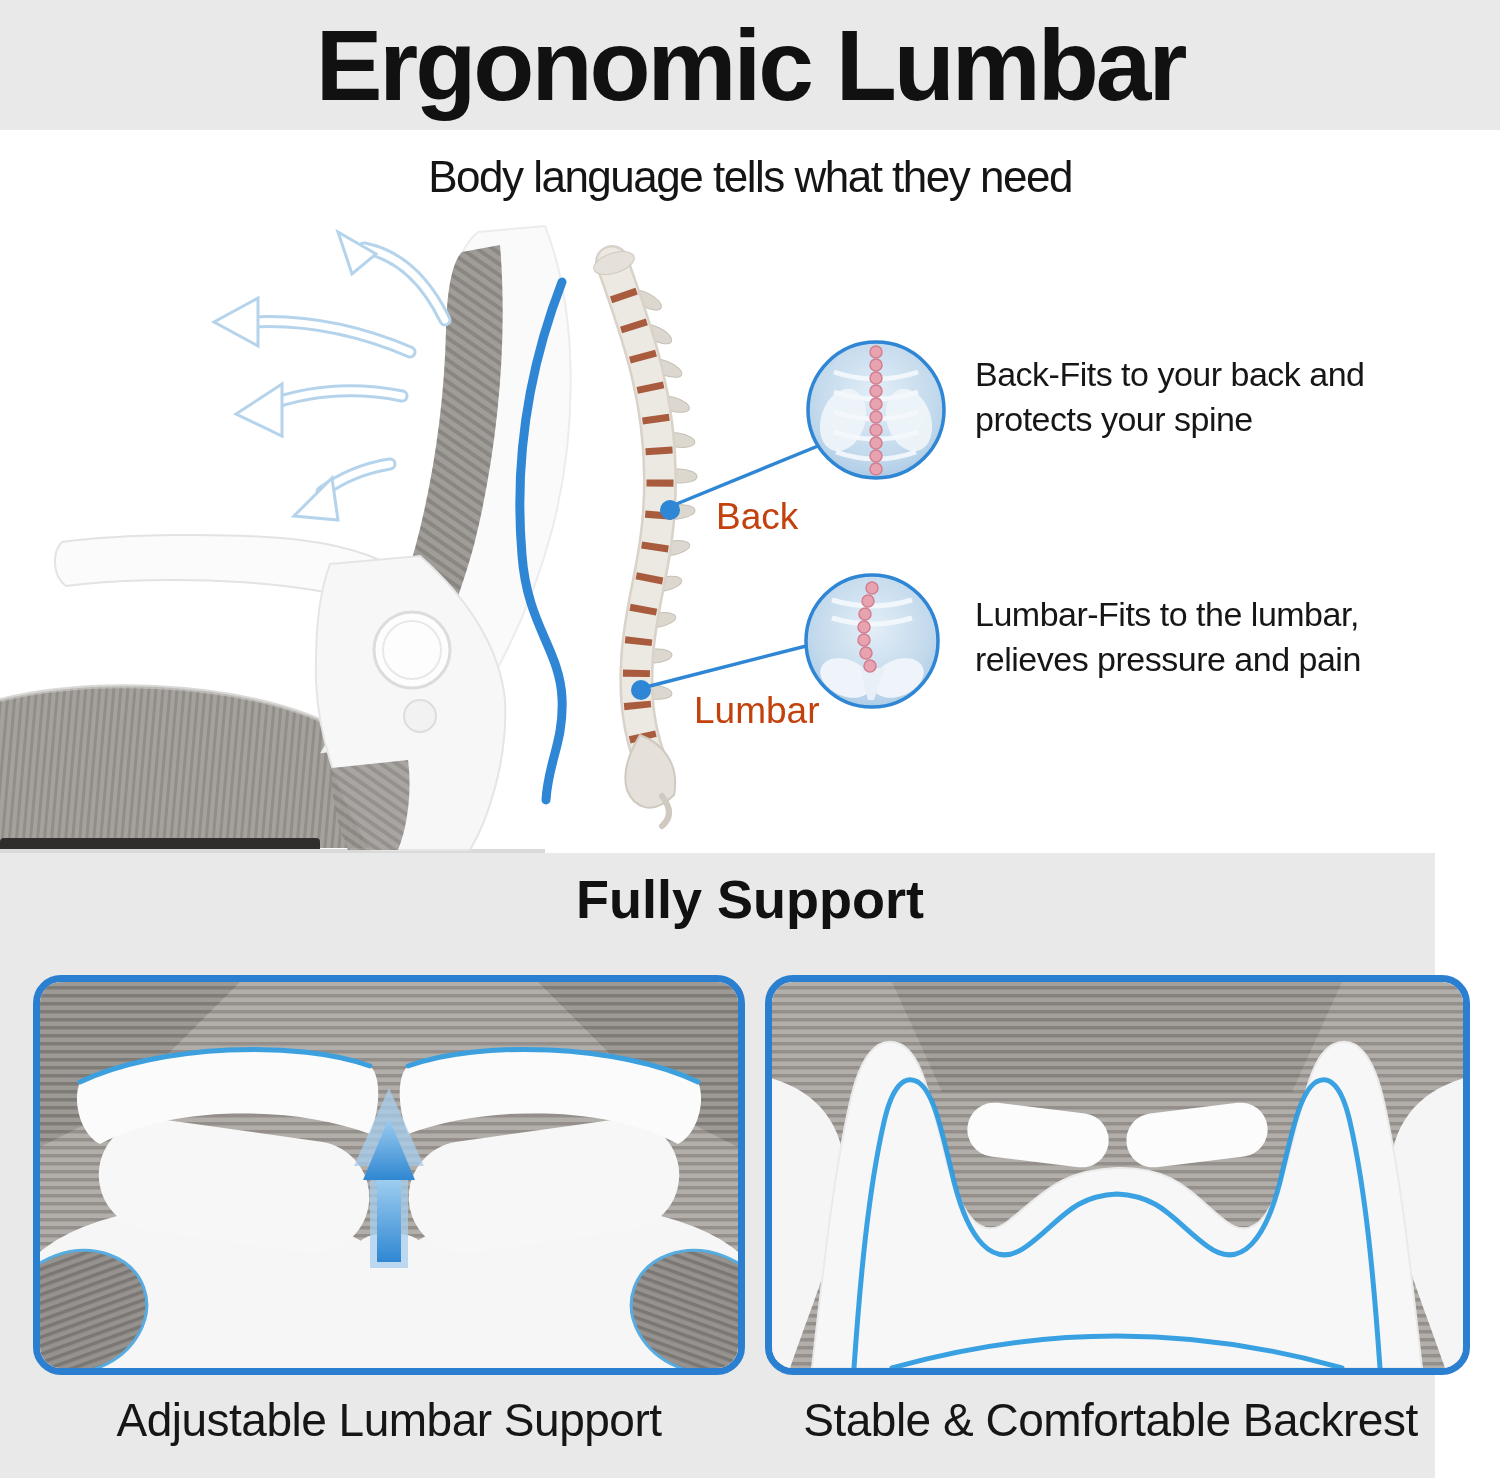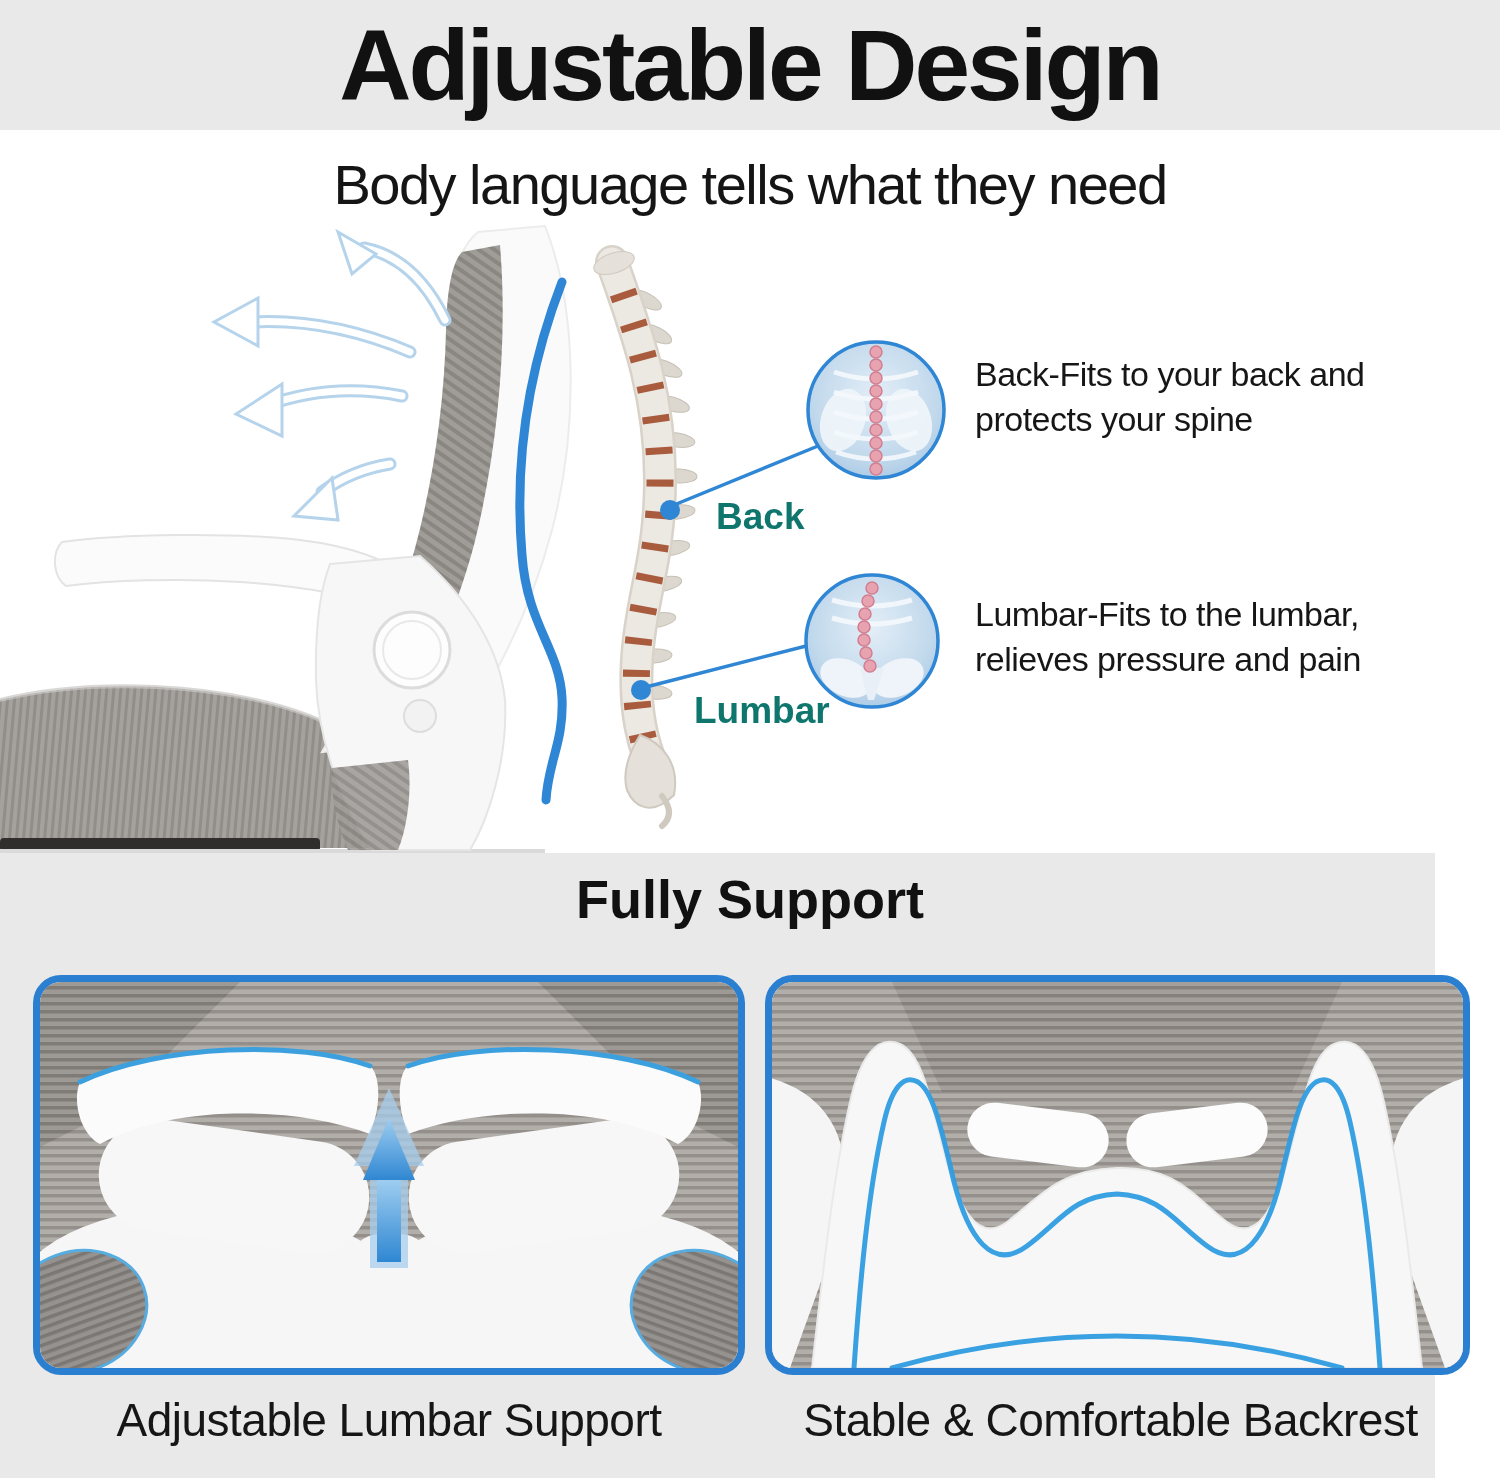--- a/index.html
+++ b/index.html
@@ -12,45 +12,45 @@
     --mesh-dark:#8f8b87;
     --mesh-light:#b4b1ad;
   }
   html,body{margin:0;padding:0;background:#fff;}
   .page{position:relative;width:1500px;height:1478px;overflow:hidden;background:#fff;
         font-family:"Liberation Sans","DejaVu Sans",sans-serif;color:var(--text-black);}
   .title-band{position:absolute;left:0;top:0;width:1500px;height:130px;background:var(--band-gray);}
   .main-title{position:absolute;left:0;top:8px;width:1500px;text-align:center;
               font-size:100px;font-weight:bold;letter-spacing:-3px;color:#111;}
   .subtitle{position:absolute;left:0;top:152px;width:1500px;text-align:center;
-            font-size:56px;font-weight:400;letter-spacing:-1.5px;color:#151515;}
+            font-size:44px;font-weight:400;letter-spacing:-1.5px;color:#151515;}
   .hero{position:absolute;left:0;top:225px;width:1500px;height:628px;}
   .hero svg{position:absolute;left:0;top:0;}
-  .point-label{position:absolute;font-size:37px;color:#0f766e;font-weight:bold;}
+  .point-label{position:absolute;font-size:37px;color:#c2410c;}
   .note{position:absolute;width:450px;font-size:34px;line-height:1.32;color:#161616;letter-spacing:-0.5px;}
   .gray-section{position:absolute;left:0;top:853px;width:1435px;height:625px;background:var(--band-gray);}
   .support-heading{position:absolute;left:0;top:15px;width:1500px;text-align:center;
                    font-size:54px;font-weight:bold;color:#111;}
   .panel{position:absolute;top:122px;height:386px;border:7px solid var(--panel-border-blue);
          border-radius:28px;background:#fff;overflow:hidden;}
   .panel-left{left:33px;width:698px;}
   .panel-right{left:765px;width:691px;}
   .measure-label{position:absolute;left:0;top:278px;width:100%;text-align:center;
                  font-size:78px;font-weight:bold;color:var(--accent-blue);}
   .caption{position:absolute;top:540px;text-align:center;font-size:46px;color:#161616;letter-spacing:-0.5px;}
   .caption-left{left:33px;width:712px;}
   .caption-right{left:756px;width:709px;}
 </style>
 </head>
 <body>
 
 <div class="page">
 
   <div class="title-band"></div>
-  <div class="main-title">Adjustable Design</div>
+  <div class="main-title">Ergonomic Lumbar</div>
   <div class="subtitle">Body language tells what they need</div>
 
   <div class="hero">
     <svg width="1500" height="628" viewBox="0 225 1500 628">
       <defs>
         <pattern id="meshDiag" width="9" height="9" patternUnits="userSpaceOnUse" patternTransform="rotate(35)">
           <rect width="9" height="9" fill="#a09d99"></rect>
           <rect width="9" height="4" fill="#8a8682"></rect>
         </pattern>
         <pattern id="meshSeat" width="7" height="7" patternUnits="userSpaceOnUse" patternTransform="rotate(95)">

